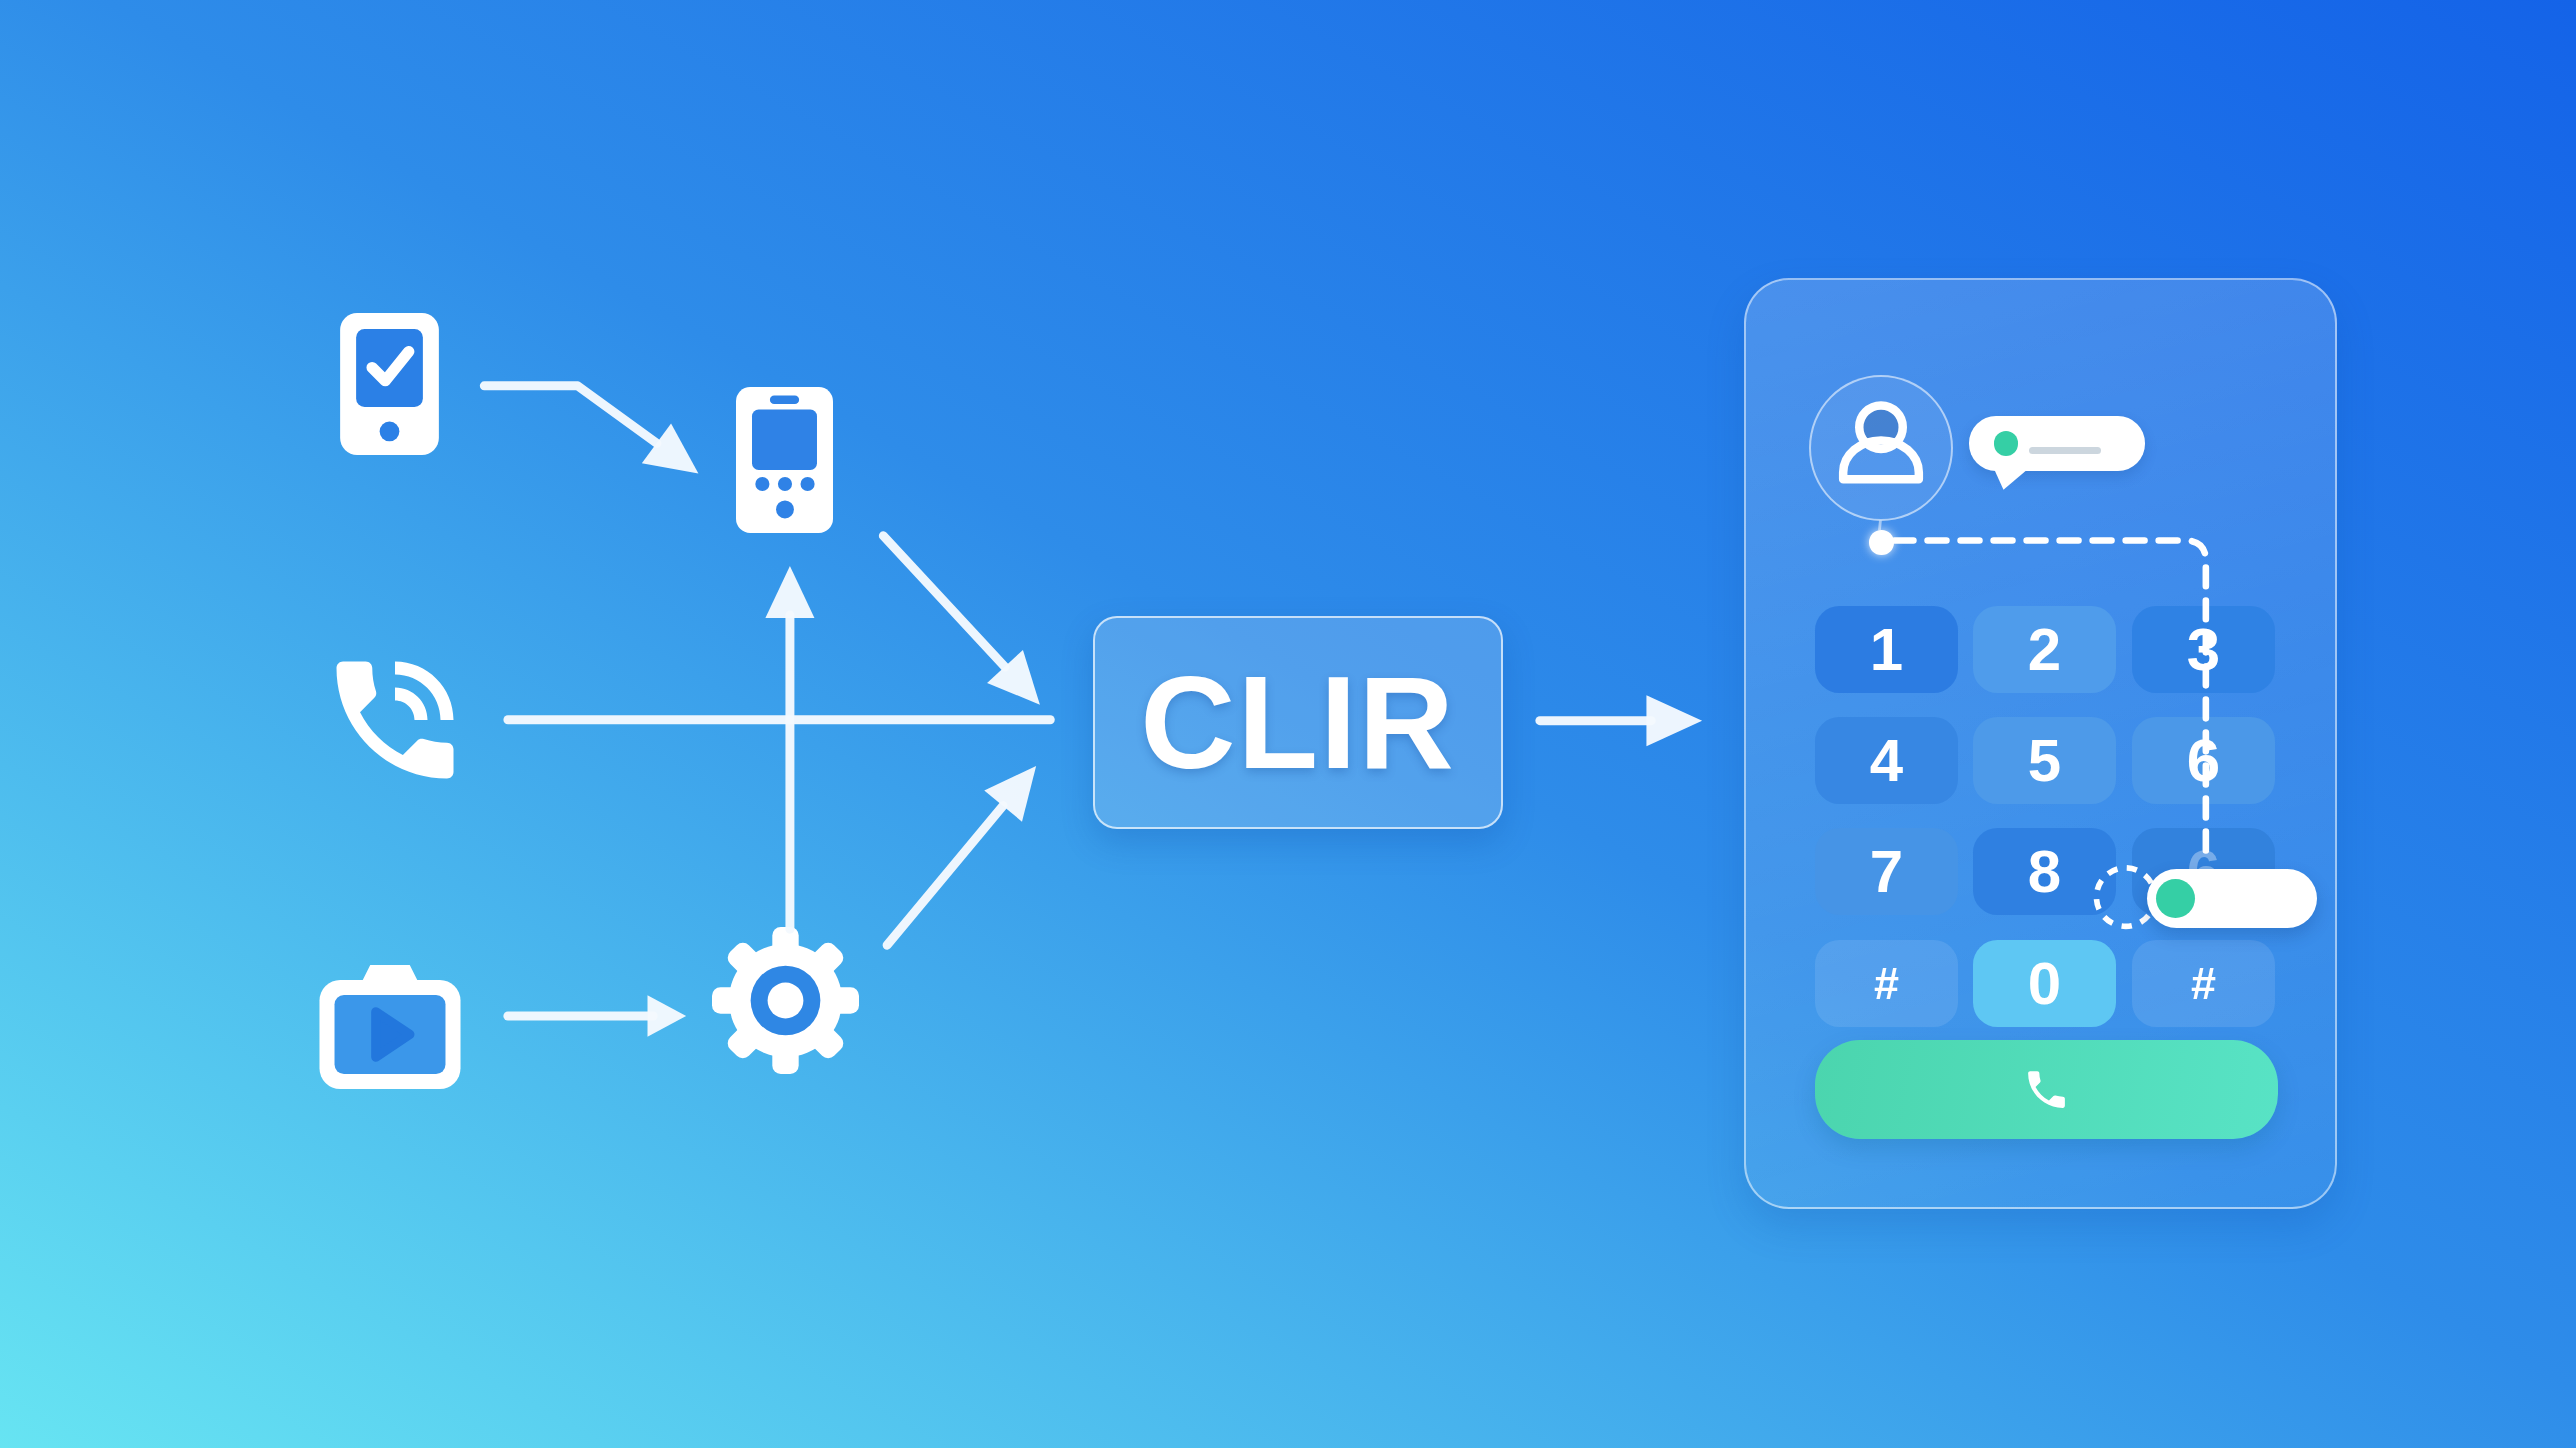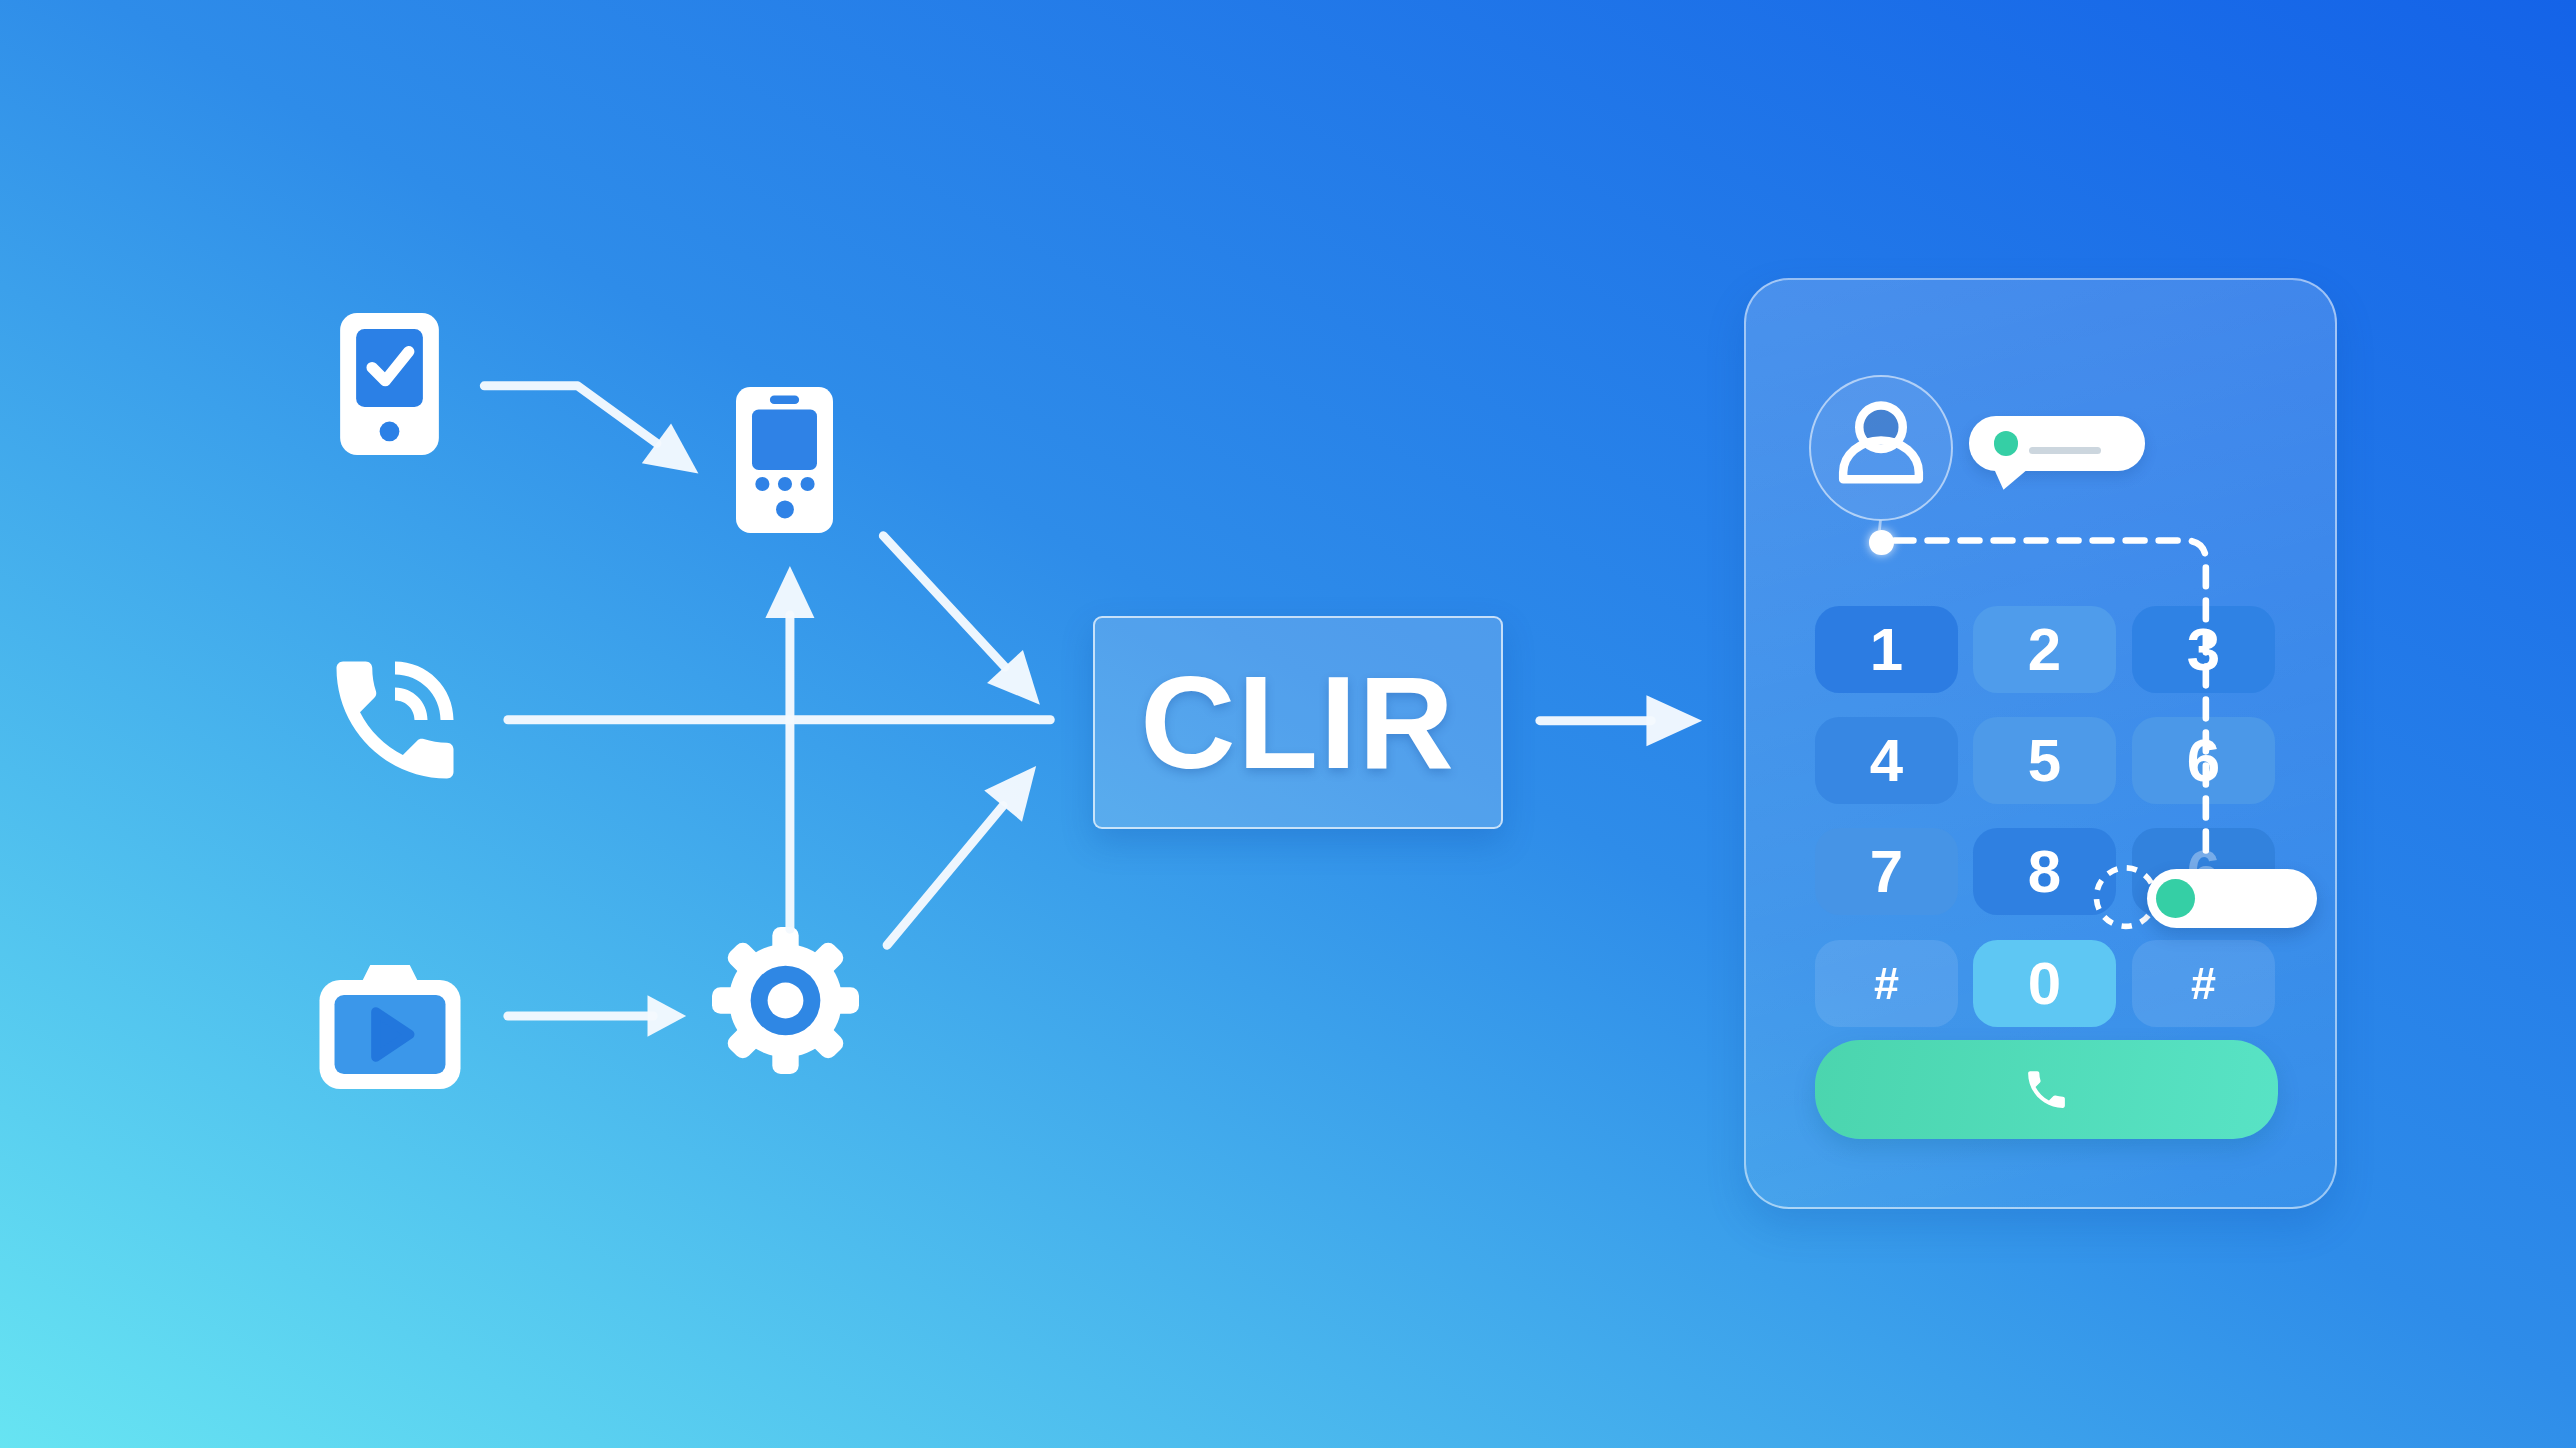--- a/index.html
+++ b/index.html
@@ -11,21 +11,21 @@
   .abs{position:absolute;}
   svg{display:block;}
   
   #flow-arrows{left:0;top:0;z-index:2;pointer-events:none;}
   .arrow-line{fill:none;stroke:var(--line);stroke-width:9.5;stroke-linecap:round;stroke-linejoin:round;opacity:.97;}
   .arrow-head{fill:var(--line);opacity:.97;}
   .dash-line{fill:none;stroke:#ffffff;stroke-width:7;stroke-linecap:round;stroke-dasharray:20 15;}
   .dash-circle{fill:none;stroke:#ffffff;stroke-width:6;stroke-dasharray:11 10;}
   
   .clir-box{
-    left:1093px;top:616px;width:406px;height:209px;border-radius:9px;
+    left:1093px;top:616px;width:406px;height:209px;border-radius:24px;
     background:var(--clir-fill);border:2.8px solid rgba(255,255,255,.68);
     box-shadow:0 13.2px 32px rgba(10,70,160,.22);
     display:flex;align-items:center;justify-content:center;z-index:1;
   }
   .clir-label{color:#fff;font-size:132px;font-weight:700;letter-spacing:1.9px;text-shadow:0 3.8px 9.4px rgba(10,60,140,.25);}
   
   .panel{
     left:1744px;top:278px;width:589px;height:927px;border-radius:45px;
     background:linear-gradient(165deg,rgba(255,255,255,.18),rgba(255,255,255,.05));
     border:2.8px solid rgba(255,255,255,.5);

